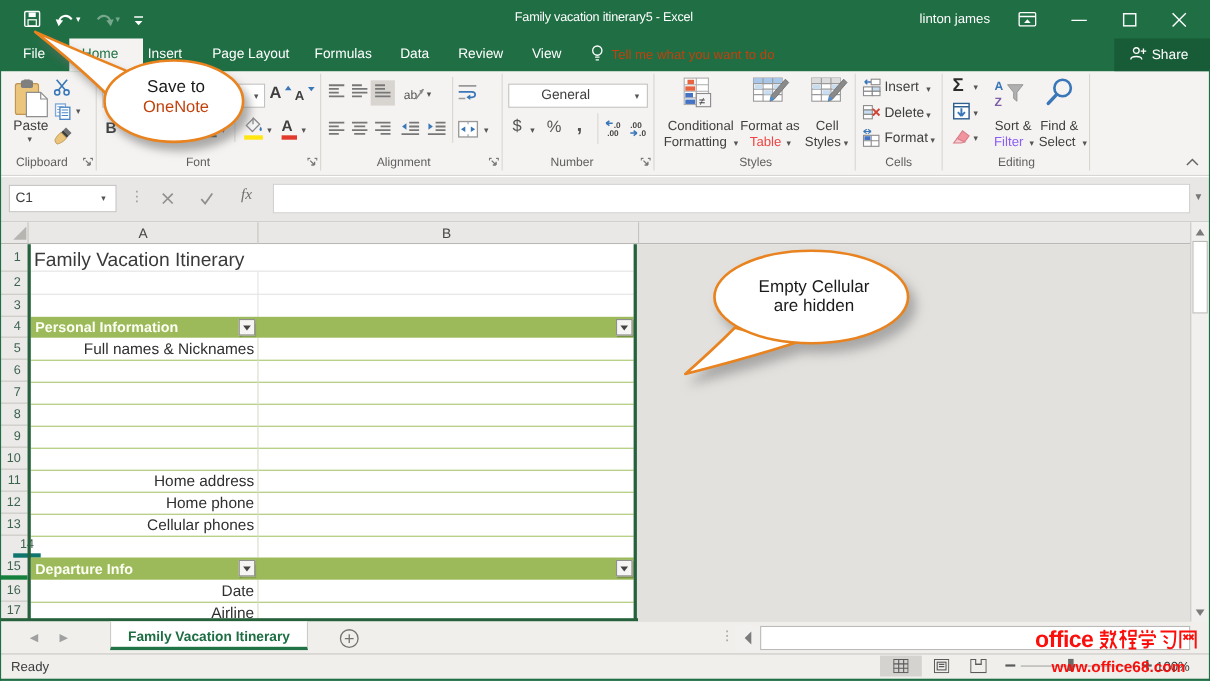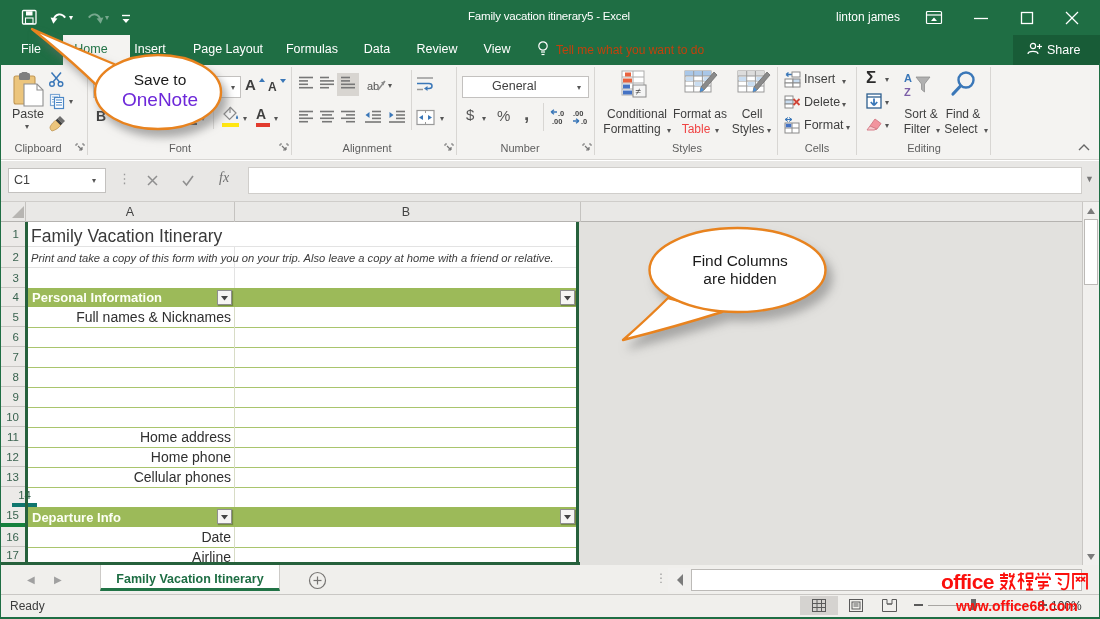--- a/index.html
+++ b/index.html
@@ -359,21 +359,21 @@
 <path d="M5,9 L10,2 L16,6.5 L12,12 Z" fill="#f2949e" stroke="#d77f8a" stroke-width="1"></path>
 <path d="M5,9 L2,13 L9,13 L12,12 Z" fill="#f7c8cd" stroke="#d77f8a" stroke-width="1"></path>
 </svg>
 <div class="t" style="left:885px;top:121px;color:#555;font-size:8px">▾</div>
 <svg class="abs" style="left:903px;top:71px" width="32" height="28" viewBox="0 0 32 28">
 <text x="1" y="11" font-size="11" font-weight="bold" fill="#3a77b8" font-family="Liberation Sans">A</text>
 <text x="1" y="25" font-size="11" font-weight="bold" fill="#7b5ea7" font-family="Liberation Sans">Z</text>
 <path d="M13,6 L27,6 L21.5,13 L21.5,21 L18.5,18.5 L18.5,13 Z" fill="#b0b0b0" stroke="#8f8f8f" stroke-width="0.8"></path>
 </svg>
 <div class="t" style="left:921px;top:107px;transform:translateX(-50%);font-size:12px;color:#3f3f3f;">Sort &amp;</div>
-<div class="t" style="left:917px;top:122px;transform:translateX(-50%);font-size:12px;color:#404040;">Filter</div>
+<div class="t" style="left:917px;top:122px;transform:translateX(-50%);font-size:12px;color:#8b5cf6;">Filter</div>
 <div class="t" style="left:936px;top:126px;color:#555;font-size:8px">▾</div>
 <svg class="abs" style="left:950px;top:70px" width="28" height="28" viewBox="0 0 28 28">
 <circle cx="16" cy="10" r="7.5" fill="none" stroke="#3a77b8" stroke-width="2.4"></circle>
 <line x1="10.5" y1="16" x2="3" y2="24" stroke="#3a77b8" stroke-width="3.2" stroke-linecap="round"></line>
 </svg>
 <div class="t" style="left:963px;top:107px;transform:translateX(-50%);font-size:12px;color:#3f3f3f;">Find &amp;</div>
 <div class="t" style="left:961px;top:122px;transform:translateX(-50%);font-size:12px;color:#3f3f3f;">Select</div>
 <div class="t" style="left:984px;top:126px;color:#555;font-size:8px">▾</div>
 <div class="abs" style="left:0px;top:161px;width:1100px;height:41px;background:#e8e7e5;"></div>
 <div class="abs" style="left:8px;top:168px;width:98px;height:25px;background:#fff;border:1px solid #c3c1bf;"></div>
@@ -490,21 +490,20 @@
     </div>
 <div class="abs" style="left:560px;top:509px;width:15px;height:15px;background:#f6f5f3;border:1px solid #8f8f8f;box-shadow:1px 1px 1px rgba(0,0,0,0.25);">
       <svg width="13" height="13" viewBox="0 0 13 13" style="position:absolute;left:0;top:0">
         <path d="M3,5 L10,5 L6.5,9.5 Z" fill="#444"></path>
       </svg>
     </div>
 <div class="abs" style="left:25px;top:222px;width:3px;height:341px;background:#26613c;"></div>
 <div class="abs" style="left:576px;top:222px;width:3px;height:341px;background:#26613c;"></div>
 <div class="abs" style="left:0px;top:562px;width:580px;height:3px;background:#26613c;"></div>
 <div class="t" style="left:31px;top:226px;font-size:17.5px;color:#3a3a3a;">Family Vacation Itinerary</div>
-<div class="t" style="left:31px;top:252px;font-size:11.2px;color:#3c3c3c;font-style:italic;">Print and take a copy of this form with you on your trip. Also leave a copy at home with a friend or relative.</div>
 <div class="t" style="left:231px;top:309px;transform:translateX(-100%);font-size:14px;color:#2f2f2f;">Full names &amp; Nicknames</div>
 <div class="t" style="left:231px;top:429px;transform:translateX(-100%);font-size:14px;color:#2f2f2f;">Home address</div>
 <div class="t" style="left:231px;top:449px;transform:translateX(-100%);font-size:14px;color:#2f2f2f;">Home phone</div>
 <div class="t" style="left:231px;top:469px;transform:translateX(-100%);font-size:14px;color:#2f2f2f;">Cellular phones</div>
 <div class="t" style="left:231px;top:529px;transform:translateX(-100%);font-size:14px;color:#2f2f2f;">Date</div>
 <div class="t" style="left:231px;top:549px;transform:translateX(-100%);font-size:14px;color:#2f2f2f;">Airline</div>
 <div class="abs" style="left:1082px;top:202px;width:18px;height:364px;background:#f1f0ee;border-left:1px solid #c9c7c4;"></div>
 <svg class="abs" style="left:1086px;top:207px" width="10" height="8" viewBox="0 0 10 8">
       <path d="M5,1 L9,7 L1,7 Z" fill="#7b7b7b"></path>
     </svg>
@@ -572,19 +571,19 @@
 <path d="M56,2 H69.5 C69.5,9 69,14 67.5,16 C66.5,17.5 64,17.5 62,16.5 M59,6 L62.5,8.5 M59,10.5 L62.5,13"></path>
 <path d="M74,17.5 V2 H88 V17.5 M77,5 L81,9.5 M81,5 L77,9.5 M82,5 L86,9.5 M86,5 L82,9.5"></path>
 </g>
     </svg>
 <div class="t" style="left:956px;top:598px;font-size:14px;color:#fb0f0c;font-weight:bold;">www.office68.com</div>
 <svg class="abs" style="left:0px;top:0px;filter:drop-shadow(5px 7px 4px rgba(110,110,110,0.55));" width="280" height="160" viewBox="0 0 280 160">
 <path d="M32,29 Q80,50 114,64 L128,118 Q90,75 32,29 Z" fill="#fff" stroke="#e8831f" stroke-width="2.4" stroke-linejoin="round"></path>
 <ellipse cx="158" cy="92" rx="63" ry="37" fill="#fff" stroke="#e8831f" stroke-width="2.4"></ellipse>
 </svg>
 <div class="t" style="left:160px;top:71px;transform:translateX(-50%);font-size:15.5px;color:#1a1a1a;">Save to</div>
-<div class="t" style="left:160px;top:89px;transform:translateX(-50%);font-size:19px;color:#6d28d9;">OneNote</div>
+<div class="t" style="left:160px;top:89px;transform:translateX(-50%);font-size:15px;color:#c2410c;">OneNote</div>
 <svg class="abs" style="left:600px;top:210px;filter:drop-shadow(6px 8px 5px rgba(110,110,110,0.5));" width="260" height="150" viewBox="0 0 260 150">
 <path d="M23,130 Q48,108 68,88 L122,102 Q78,116 23,130 Z" fill="#fff" stroke="#e8831f" stroke-width="2.4" stroke-linejoin="round"></path>
 <ellipse cx="137.5" cy="60" rx="88" ry="42" fill="#fff" stroke="#e8831f" stroke-width="2.4"></ellipse>
 </svg>
-<div class="t" style="left:740px;top:252px;transform:translateX(-50%);font-size:15.5px;color:#1a1a1a;">Find Columns</div>
+<div class="t" style="left:740px;top:252px;transform:translateX(-50%);font-size:15.5px;color:#1a1a1a;">Empty Cellular</div>
 <div class="t" style="left:740px;top:270px;transform:translateX(-50%);font-size:15.5px;color:#1a1a1a;">are hidden</div>
 </div>
 </body></html>

